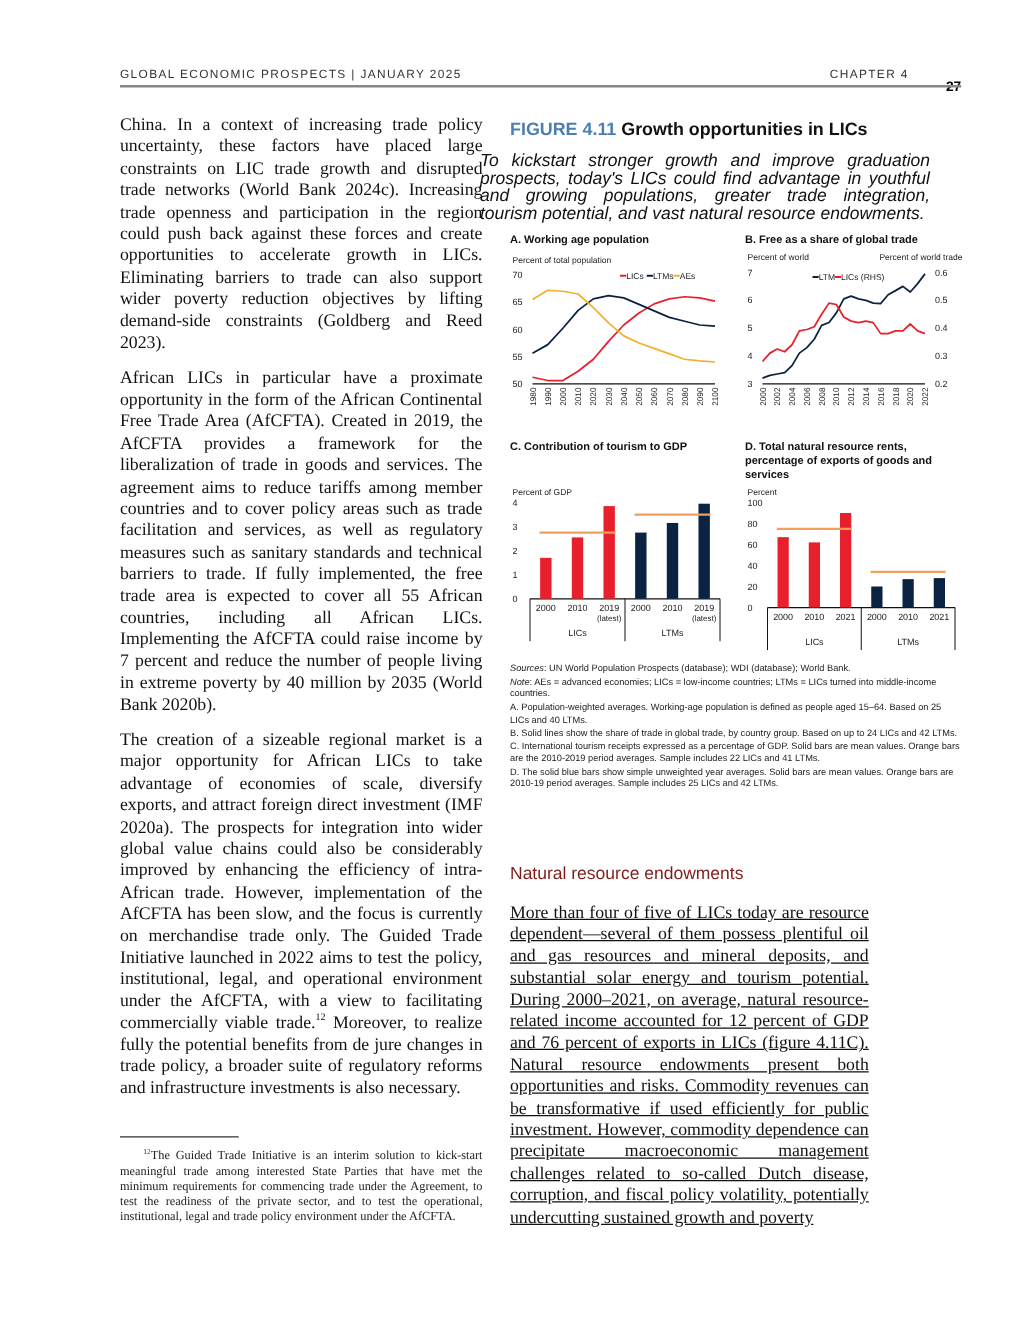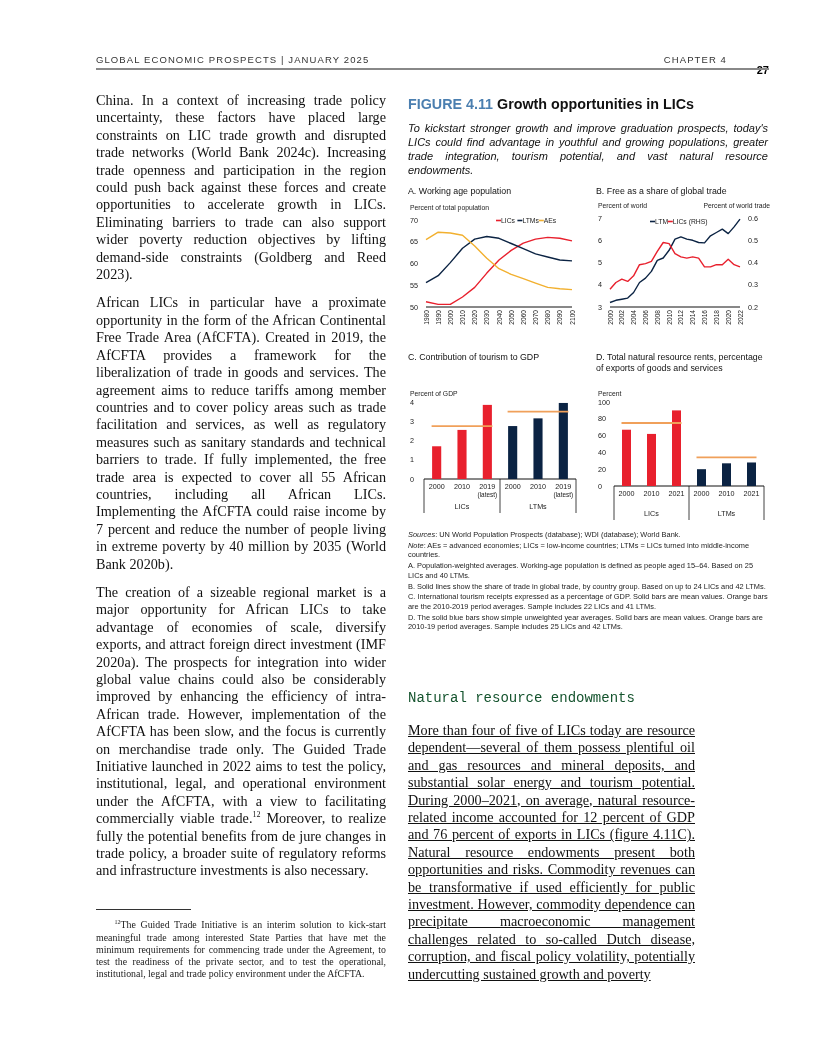--- a/index.html
+++ b/index.html
@@ -15,32 +15,32 @@
     font-family: "Liberation Serif", serif; font-size: 14.2px; line-height: 17.4px; text-align: justify; color: #111; }
   .col-left p { margin: 0 0 11px 0; }
   .col-left sup { font-size: 8px; line-height: 0; }
   .fn-rule { position: absolute; left: 96px; top: 909px; width: 95px; height: 1px; background: #333; }
   .footnote { position: absolute; left: 96px; top: 916px; width: 290px;
     font-family: "Liberation Serif", serif; font-size: 9.9px; line-height: 12.2px; text-align: justify; color: #222; }
   .footnote sup { font-size: 6px; }
 
   .fig-title { position: absolute; left: 408px; top: 96px; font-family: "Liberation Sans", sans-serif; font-size: 14.3px; font-weight: bold; color: #111; text-align: right; }
   .fig-title .num { color: #4b7fb0; }
-  .fig-sub { position: absolute; left: 408px; top: 121px; width: 360px; font-family: "Liberation Sans", sans-serif;
-    font-size: 11px; line-height: 14px; font-style: italic; text-align: justify; color: #111; }
+  .fig-sub { position: absolute; left: 384px; top: 121px; width: 360px; font-family: "Liberation Sans", sans-serif;
+    font-size: 14px; line-height: 14px; font-style: italic; text-align: justify; color: #111; }
 
   .panel { position: absolute; font-family: "Liberation Sans", sans-serif; }
-  .panel-title { font-size: 8.8px; font-weight: normal; line-height: 11px; color: #111; }
+  .panel-title { font-size: 8.8px; font-weight: bold; line-height: 11px; color: #111; }
   .panel svg text { font-family: "Liberation Sans", sans-serif; }
 
   .notes { position: absolute; left: 408px; top: 530px; width: 360px; font-family: "Liberation Sans", sans-serif;
     font-size: 7.4px; line-height: 9.6px; color: #222; }
   .notes div { margin-bottom: 1.2px; }
 
-  .section-head { position: absolute; left: 408px; top: 690px; font-family: Liberation Mono, monospace; font-size: 14px; color: #14532d; }
+  .section-head { position: absolute; left: 408px; top: 690px; font-family: Liberation Sans, sans-serif; font-size: 14px; color: #7f1d1d; }
   .col-right { position: absolute; left: 408px; top: 722px; width: 287px;
     font-family: "Liberation Serif", serif; font-size: 14.2px; line-height: 17.4px; text-align: justify; color: #111; }
   .col-right p { margin: 0; text-decoration: underline; }
 </style>
 </head>
 <body>
 
 <div class="running-head">
   <span class="left">GLOBAL ECONOMIC PROSPECTS | JANUARY 2025</span>
   <span class="chap">CHAPTER 4</span>

